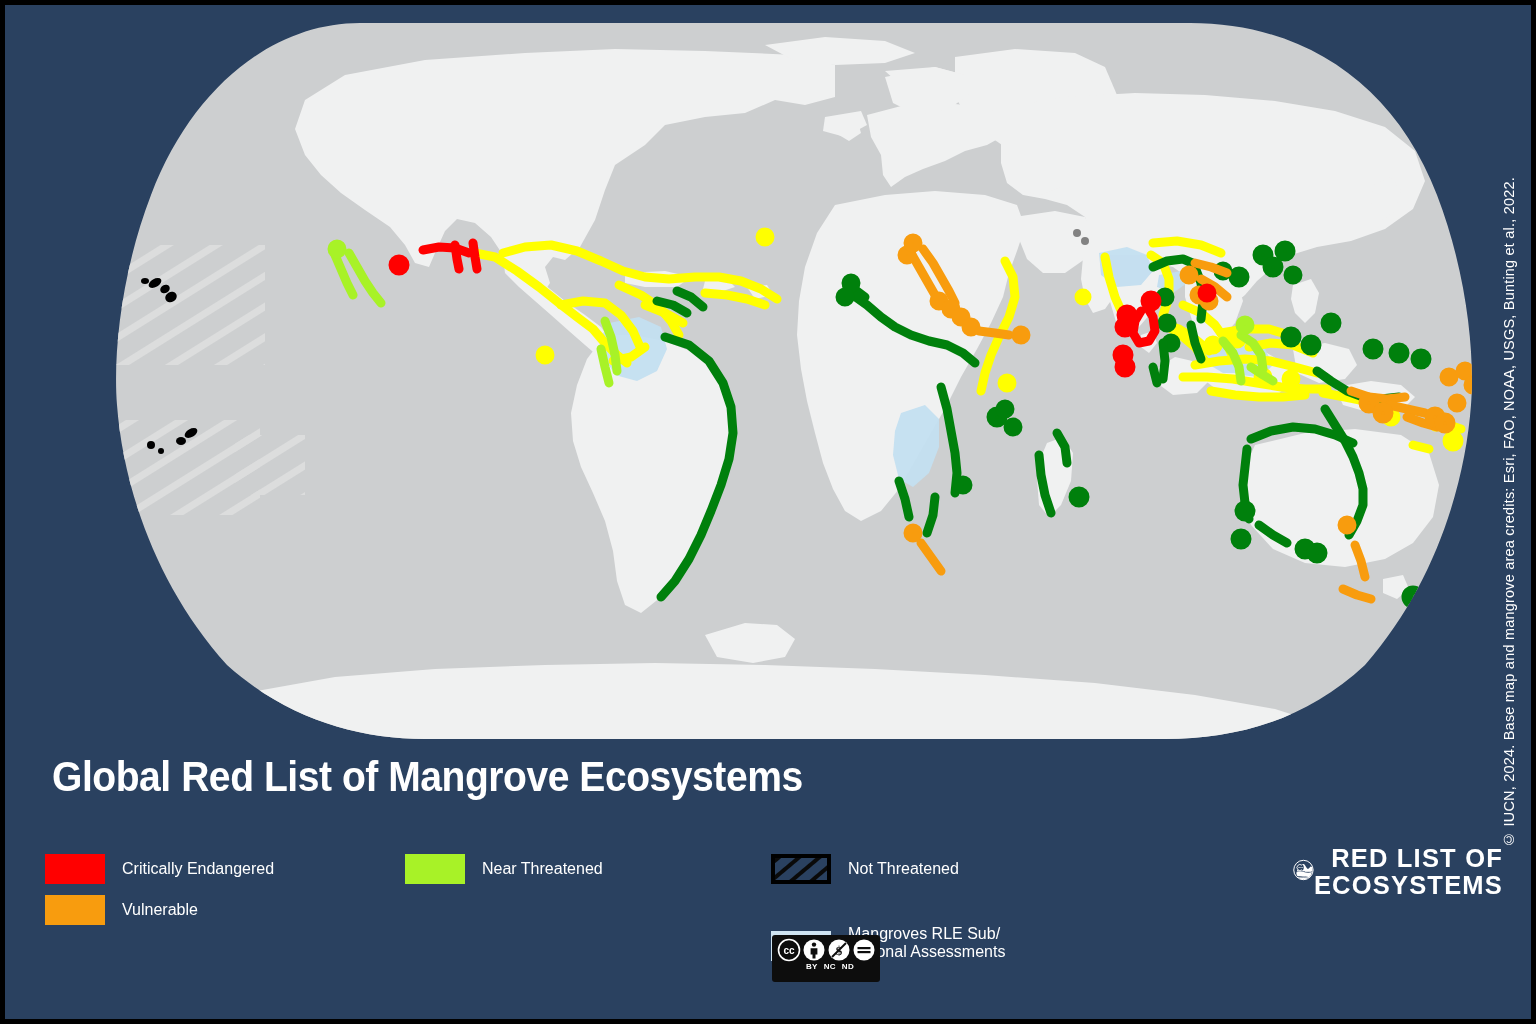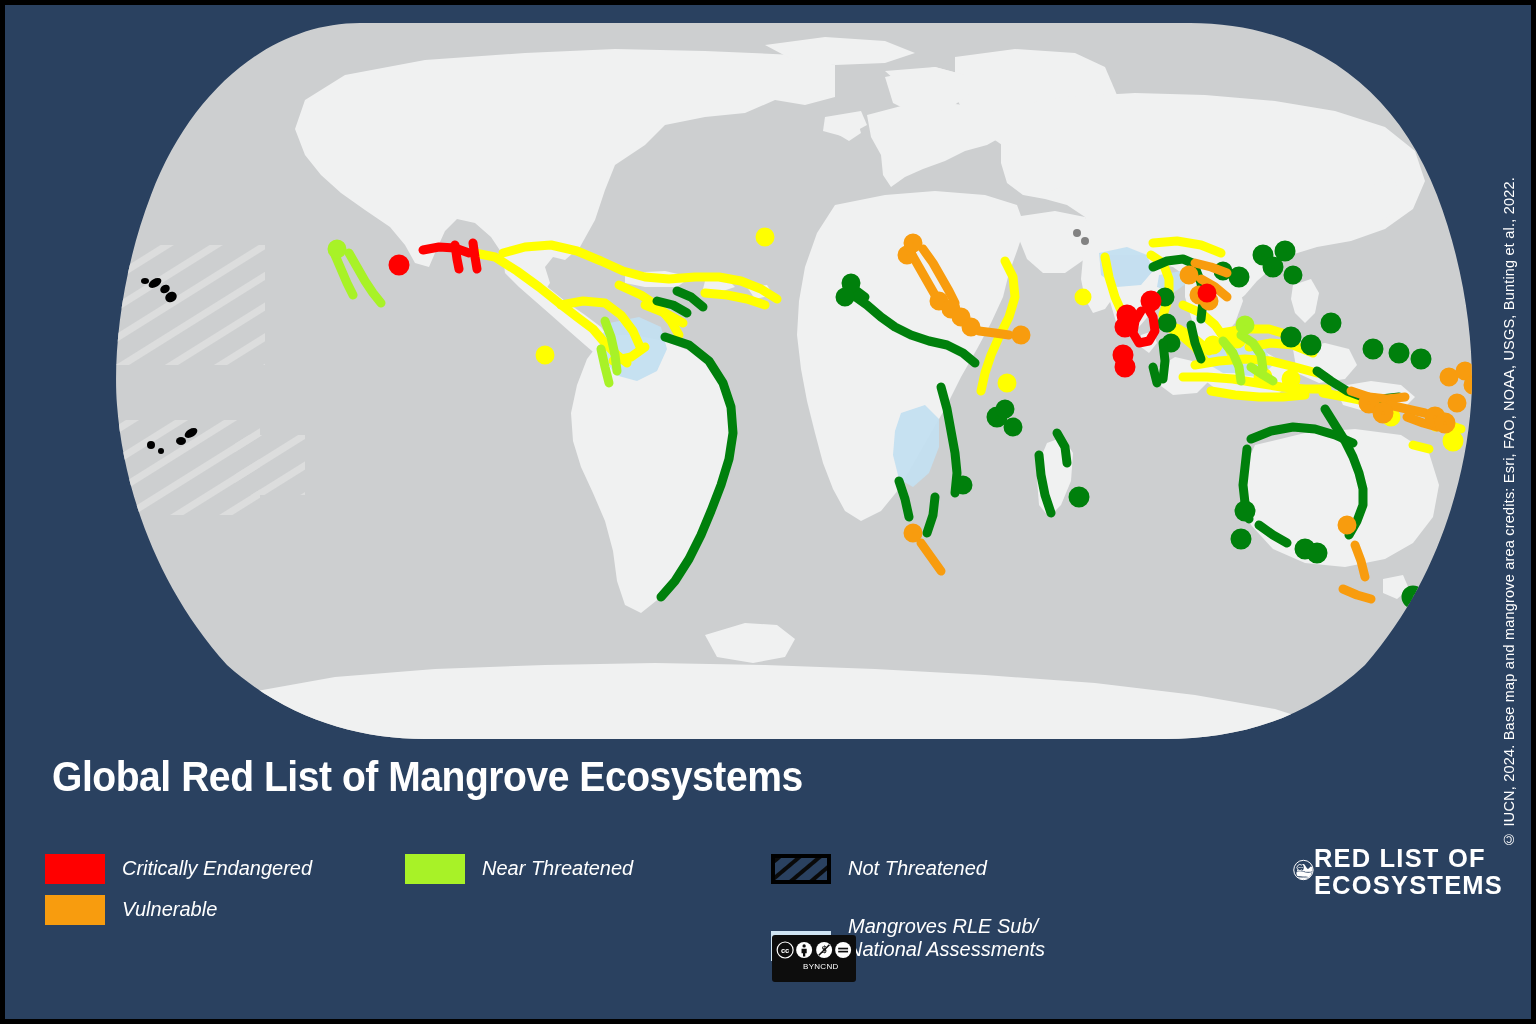--- a/index.html
+++ b/index.html
@@ -47,23 +47,22 @@
   #legend-col-2{ left:400px; top:843px; }
   #legend-col-3{ left:766px; top:843px; }
 
   .legend-row{
     display:flex; align-items:center; height:41px; margin-bottom:0px;
   }
   .swatch{
     width:60px; height:30px; flex:0 0 60px; margin-right:17px;
   }
   .legend-label{
-    color:#ffffff; font-size:20px; line-height:1.12;
+    color:#ffffff; font-size:16px; line-height:1.12;
     white-space:pre-line;
-    font-style:italic;
   }
 
   .sw-ce{ background:#ff0000; }
   .sw-en{ background:#f89c0e; }
   .sw-vu{ background:#ffff00; }
   .sw-nt{ background:#a8f227; }
   .sw-lc{ background:#00800c; }
   .sw-dd{ background:#828282; }
 
   .sw-ne{
@@ -79,39 +78,39 @@
     position:absolute; left:6px; top:6px; right:6px; bottom:6px;
     background:#57aed8; border:2px solid #2f7faa;
   }
 
   .legend-row.tall{ height:72px; align-items:flex-end; }
   .legend-row.tall .legend-label{ line-height:1.14; }
 
   
   #cc-badge{
     position:absolute; left:767px; top:930px;
-    width:84px; height:47px; background:#0d0d0d;
+    width:108px; height:47px; background:#0d0d0d;
     border-radius:3px; padding:3px 4px 0 4px;
   }
   #cc-badge .icons{ display:flex; gap:1px; justify-content:center; }
   #cc-badge .labels{
     display:flex; justify-content:space-around;
-    color:#ffffff; font-size:8px; font-weight:normal;
+    color:#ffffff; font-size:8px; font-weight:bold;
     padding:0 19px 0 27px; letter-spacing:.3px;
   }
 
   
   #iucn-logo{
     position:absolute; left:1288px; top:730px;
     width:210px; height:270px;
     display:flex; flex-direction:row; align-items:center;
   }
   #iucn-logo .wordmark{
     color:#ffffff; font-size:25.5px; font-weight:bold;
-    text-align:left; line-height:1.06; letter-spacing:1.2px;
+    text-align:right; line-height:1.06; letter-spacing:1.2px;
     margin-top:4px;
   }
 </style>
 </head>
 <body>
 
 <div id="poster">
 
   <div id="map-area">
     <svg id="map-svg" width="1490" height="740" viewBox="0 0 1490 740" xmlns="http://www.w3.org/2000/svg">

